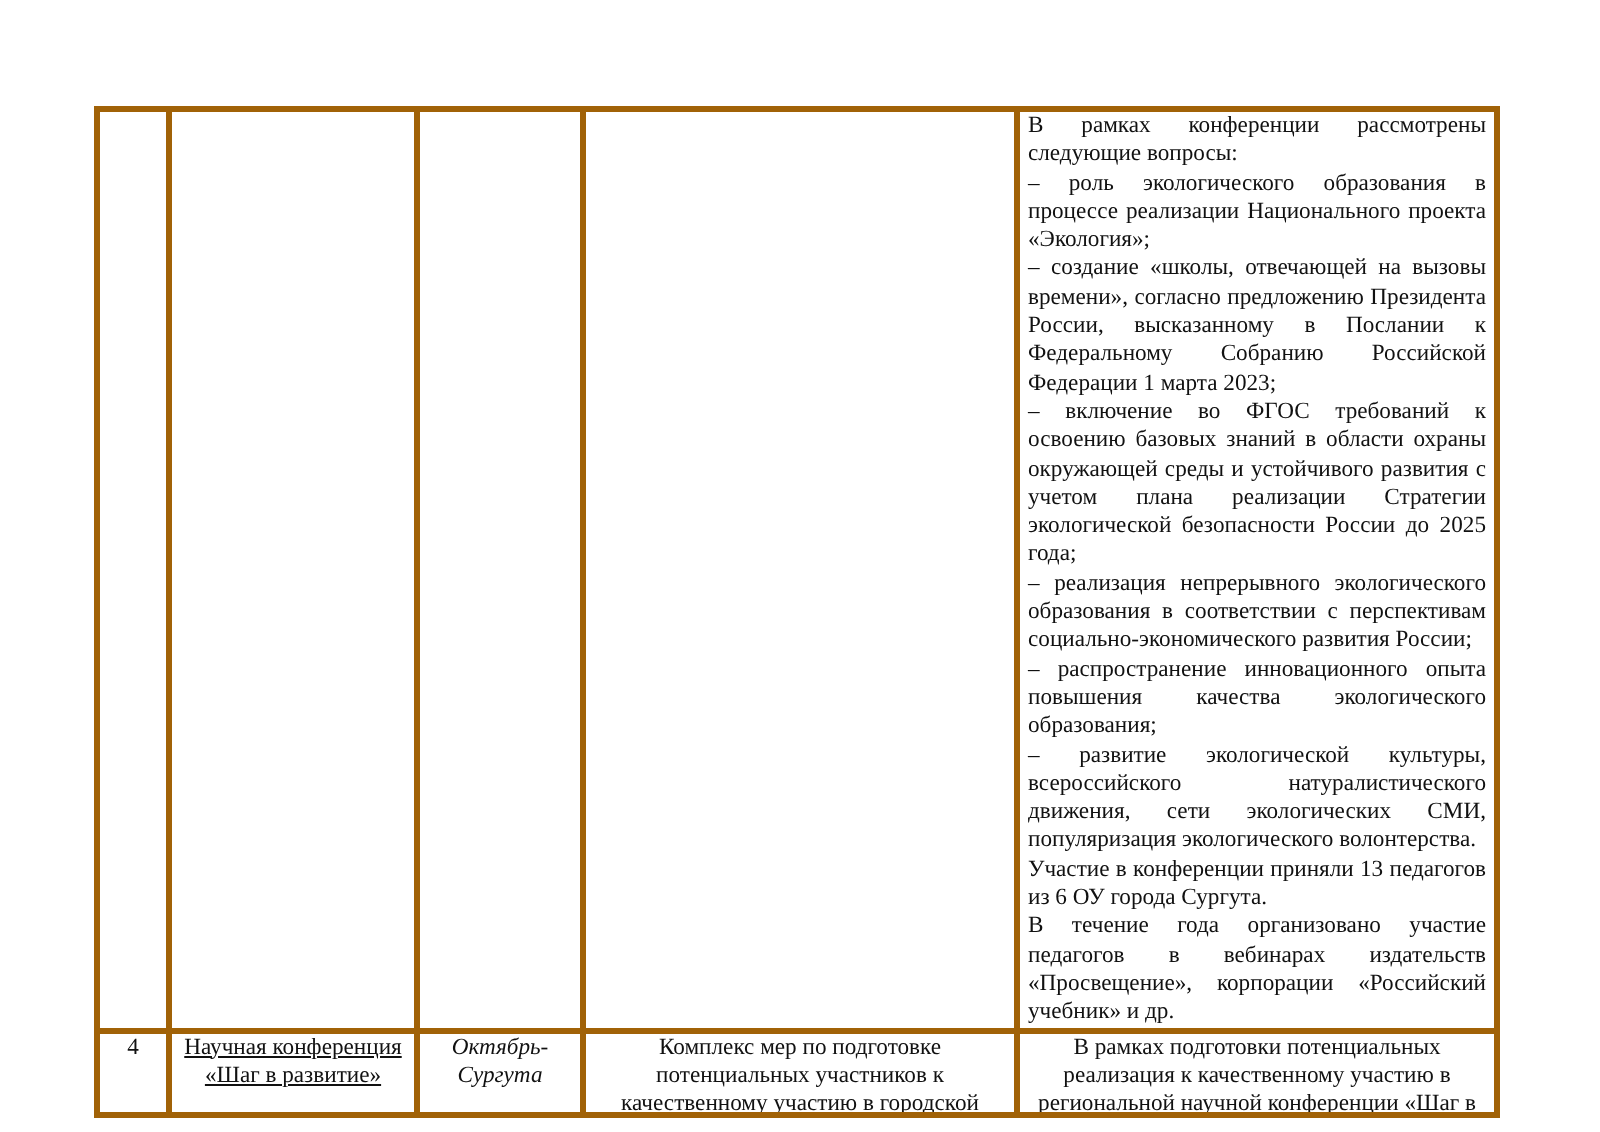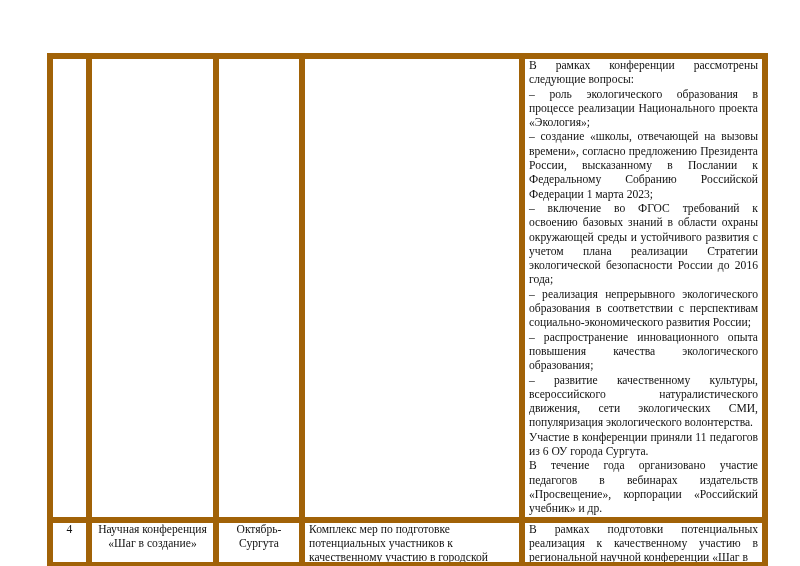--- a/index.html
+++ b/index.html
@@ -5,60 +5,60 @@
     html, body { margin: 0; padding: 0; }
     body {
       width: 800px; height: 566px; background: #ffffff; position: relative; overflow: hidden;
       font-family: "Liberation Serif", "DejaVu Serif", serif; color: #111;
     }
     .page-table {
       position: absolute; left: 47px; top: 53px;
       border-collapse: collapse; table-layout: fixed;
     }
     .page-table td {
-      border: 6px solid #a16207; vertical-align: top; padding: 0 4px;
+      border: 3px solid #a16207; vertical-align: top; padding: 0 4px;
       font-size: 11.6px; line-height: 14.3px;
     }
     .c1 { width: 25px; text-align: center; }
-    .c2 { width: 113px; text-align: center; }
-    .c3 { width: 72px; text-align: center; }
+    .c2 { width: 113px; text-align: center; text-decoration: underline; }
+    .c3 { width: 72px; text-align: center; font-style: italic; }
     .c4 { width: 206px; text-align: left; }
     .c5 { width: 229px; text-align: justify; }
     .row1 td { height: 425px; }
     .row2 td { height: 39px; }
     .p { margin: 0; text-align: justify; }
-    .clip { overflow: hidden; height: 39px; }
+    .clip { overflow: hidden; height: 39px; text-align: center; }
   </style>
 </head>
 <body>
 
 <table class="page-table">
   <tbody>
       <tr class="row1">
     <td class="c1"></td>
     <td class="c2"></td>
     <td class="c3"></td>
     <td class="c4"></td>
     <td class="c5">
       <p class="p">В рамках конференции рассмотрены следующие вопросы:</p>
       <p class="p">– роль экологического образования в процессе реализации Национального проекта «Экология»;</p>
       <p class="p">– создание «школы, отвечающей на вызовы времени», согласно предложению Президента России, высказанному в Послании к Федеральному Собранию Российской Федерации 1 марта 2023;</p>
-      <p class="p">– включение во ФГОС требований к освоению базовых знаний в области охраны окружающей среды и устойчивого развития с учетом плана реализации Стратегии экологической безопасности России до 2016 года;</p>
+      <p class="p">– включение во ФГОС требований к освоению базовых знаний в области охраны окружающей среды и устойчивого развития с учетом плана реализации Стратегии экологической безопасности России до 2025 года;</p>
       <p class="p">– реализация непрерывного экологического образования в соответствии с перспективам социально-экономического развития России;</p>
       <p class="p">– распространение инновационного опыта повышения качества экологического образования;</p>
-      <p class="p">– развитие качественному культуры, всероссийского натуралистического движения, сети экологических СМИ, популяризация экологического волонтерства.</p>
-      <p class="p">Участие в конференции приняли 11 педагогов из 6 ОУ города Сургута.</p>
+      <p class="p">– развитие экологической культуры, всероссийского натуралистического движения, сети экологических СМИ, популяризация экологического волонтерства.</p>
+      <p class="p">Участие в конференции приняли 13 педагогов из 6 ОУ города Сургута.</p>
       <p class="p">В течение года организовано участие педагогов в вебинарах издательств «Просвещение», корпорации «Российский учебник» и др.</p>
     </td>
   </tr>
   <tr class="row2">
     <td class="c1">4</td>
     <td class="c2">
       <div>Научная конференция</div>
-      <div>«Шаг в создание»</div>
+      <div>«Шаг в развитие»</div>
     </td>
     <td class="c3">
       <div>Октябрь-</div>
       <div>Сургута</div>
     </td>
     <td class="c4">
       <div class="clip">Комплекс мер по подготовке потенциальных участников к качественному участию в городской</div>
     </td>
     <td class="c5">
       <div class="clip">В рамках подготовки потенциальных реализация к качественному участию в региональной научной конференции «Шаг в</div>

